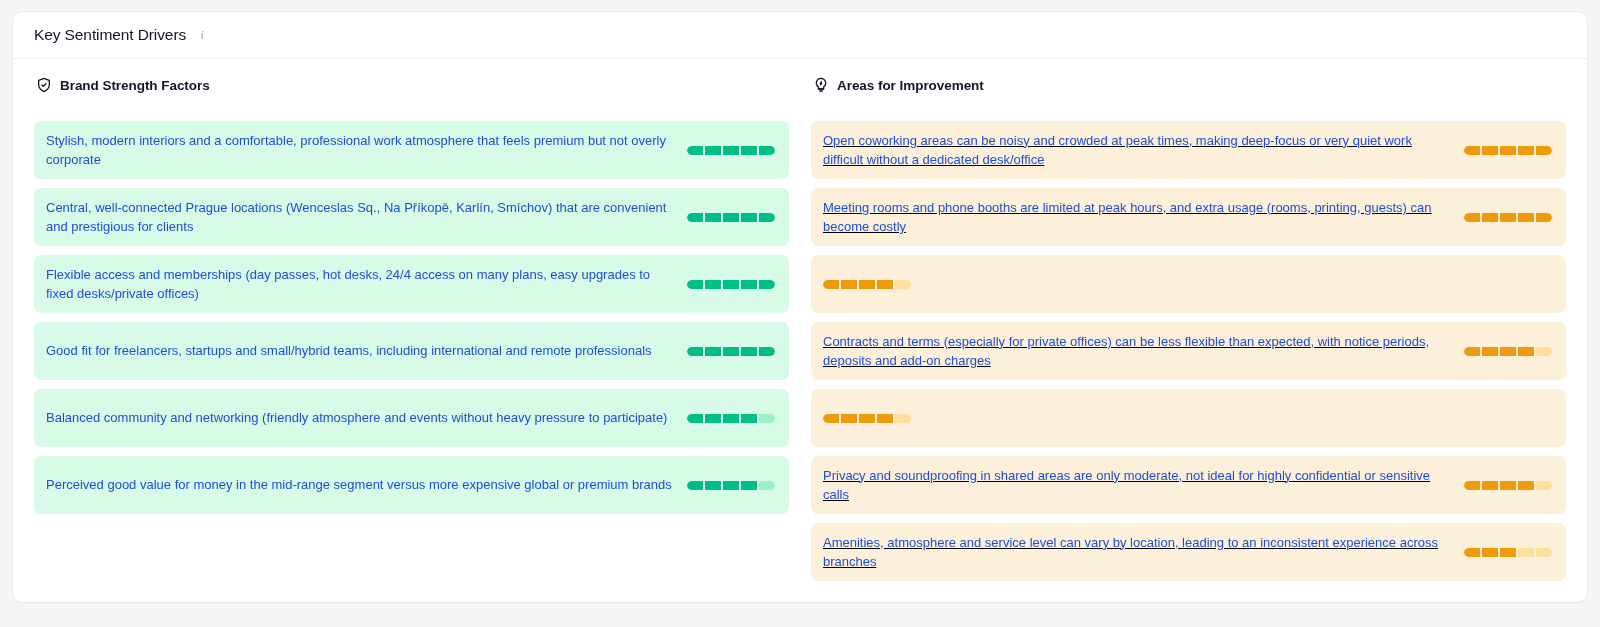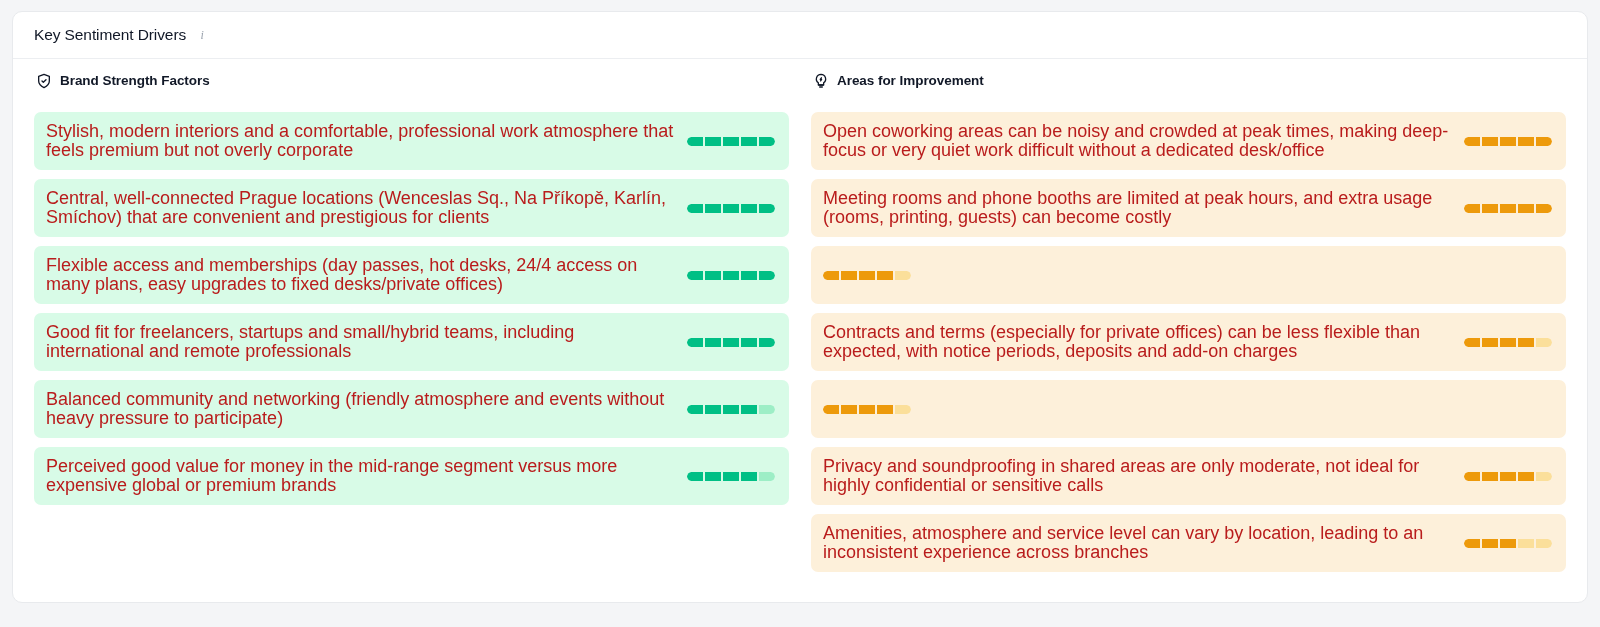--- a/index.html
+++ b/index.html
@@ -33,54 +33,54 @@
     margin-left: 9px; width: 14px; height: 14px;
     display: inline-flex; align-items: center; justify-content: center;
     color: #9aa2ad; font-size: 12px; font-style: italic;
     font-family: "Liberation Serif", serif;
   }
   #columns {
     display: flex; padding: 14px 21px 0 21px; gap: 22px;
   }
   .column { flex: 1 1 0; min-width: 0; }
   .col-head {
-    display: flex; align-items: flex-start;
-    gap: 8px; height: 24px; margin-bottom: 15px; padding-left: 2px;
+    display: flex; align-items: center;
+    gap: 8px; height: 24px; margin-bottom: 24px; padding-left: 2px;
   }
   .col-head-label {
     font-size: 13.5px; font-weight: bold; color: #111827;
     letter-spacing: -0.05px;
   }
   .col-head-icon { width: 16px; height: 16px; display: block; color: #111827; }
   .col-head-icon svg { display: block; width: 16px; height: 16px; }
   .row {
     display: flex; align-items: center;
     border-radius: 7px;
     min-height: 58px;
     margin-bottom: 9px;
     padding: 9px 14px 9px 12px;
   }
   .row-text {
     flex: 1 1 auto; min-width: 0;
-    font-size: 18px; line-height: 19.5px;
-    color: #b91c1c; padding-right: 12px;
+    font-size: 13px; line-height: 19.5px;
+    color: #1d4ed8; padding-right: 12px;
   }
   .bar {
     flex: 0 0 auto;
     display: flex; gap: 2px;
     width: 88px; height: 9px;
     border-radius: 5px; overflow: hidden;
   }
   .seg { flex: 1 1 0; height: 100%; }
   .bar .seg:first-child { border-top-left-radius: 5px; border-bottom-left-radius: 5px; }
   .bar .seg:last-child { border-top-right-radius: 5px; border-bottom-right-radius: 5px; }
   .strength .row { background: #d8fbe7; }
   .strength .seg { background: #9deec6; }
   .strength .seg.on { background: #00bf85; }
-  .improve .row { background: #fdf0da; }
+  .improve .row { background: #fdf0da; text-decoration: underline; }
   .improve .seg { background: #fbdf9a; }
   .improve .seg.on { background: #ed9a0b; }
 </style>
 </head>
 <body>
 
 <div id="card">
 
   <div id="card-header">
     <span id="card-title">Key Sentiment Drivers</span>

